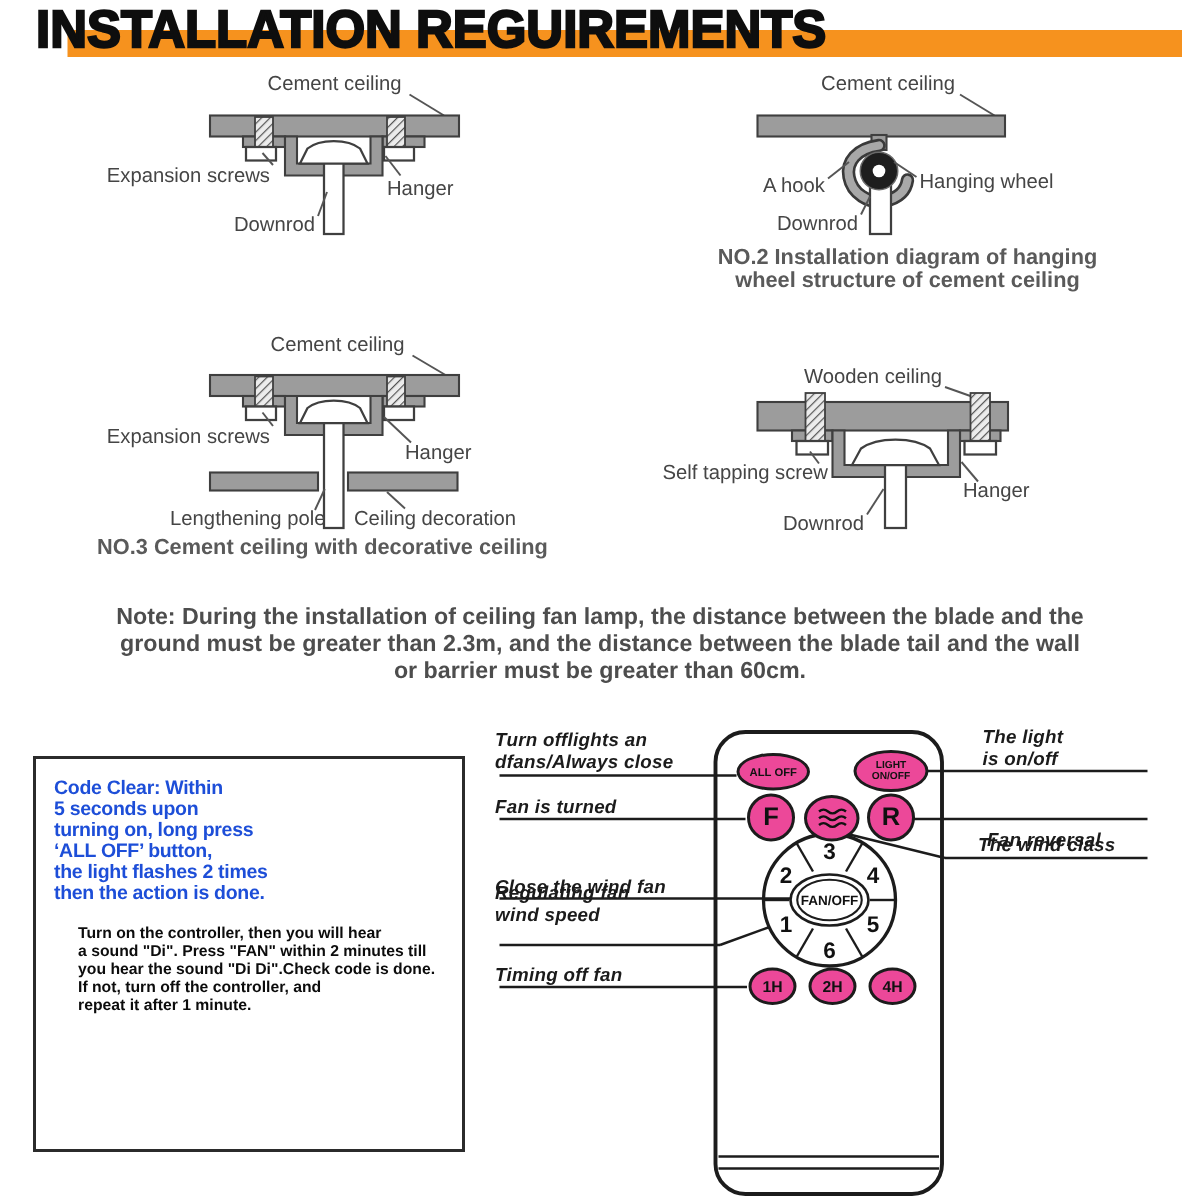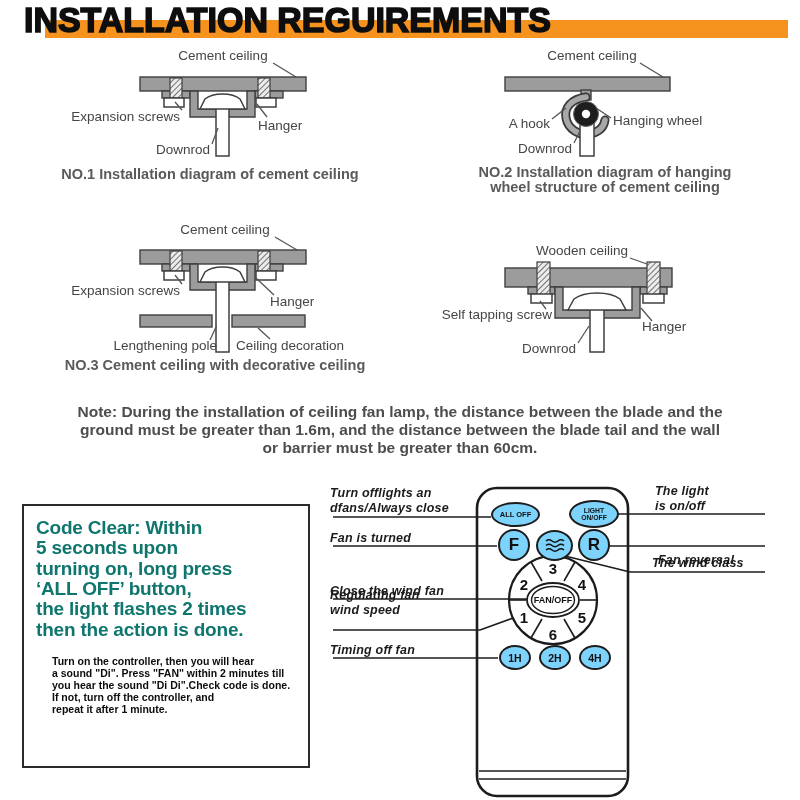--- a/index.html
+++ b/index.html
@@ -19,31 +19,31 @@
   .screw{fill:url(#hatch);stroke:#3f3f3f;stroke-width:1.2;}
   .leader{stroke:#555;stroke-width:1.3;fill:none;}
   .caption{position:absolute;text-align:center;font-weight:700;font-size:14.5px;
       color:#5a5a5a;line-height:1.05;white-space:pre-line;}
   
   #note{position:absolute;left:10px;top:403px;width:780px;text-align:center;
       font-size:15.5px;font-weight:700;color:#4d4d4d;line-height:1.15;white-space:pre-line;}
   
   #info-box{position:absolute;left:22px;top:504px;width:262px;height:236px;
       border:2.5px solid #2b2b2b;padding:12px 10px 12px 12px;background:#fff;}
-  #info-heading{font-size:19px;font-weight:800;color:#0f766e;line-height:1.07;
+  #info-heading{font-size:13px;font-weight:800;color:#1d4ed8;line-height:1.07;
       white-space:pre-line;letter-spacing:-.2px;}
   #info-warning{margin-top:13px;font-size:10.8px;font-weight:800;color:#0c0c0c;
       line-height:1.16;white-space:pre-line;}
   #info-instructions{margin-top:16px;font-size:10.5px;font-weight:700;color:#0c0c0c;
       line-height:1.14;white-space:pre-line;margin-left:16px;}
   
   #remote-lines{position:absolute;left:0;top:480px;}
   .rline{stroke:#1c1c1c;stroke-width:1.6;fill:none;}
   .rshape{stroke:#1c1c1c;fill:#fff;}
-  .rbtn{position:absolute;border:2px solid #1c1c1c;border-radius:50%;background:#7dd3fc;
+  .rbtn{position:absolute;border:2px solid #1c1c1c;border-radius:50%;background:#ec4899;
       display:flex;align-items:center;justify-content:center;
       font-weight:700;color:#111;text-align:center;}
   .num{position:absolute;transform:translate(-50%,-50%);font-size:15px;font-weight:700;color:#111;}
   .rlabel{position:absolute;font-style:italic;font-weight:700;font-size:12.5px;
       color:#1b1b1b;line-height:1.18;white-space:pre-line;letter-spacing:.2px;}
   .rlabel.right-align{text-align:left;}
   .rlabel.center-align{text-align:left;}
 </style>
 </head>
 <body>
@@ -75,21 +75,20 @@
     <rect class="whitep" x="186" y="58" width="13" height="51"></rect>
     <path class="whitep" d="M170,62 L175,52 Q181,47 192.5,47 Q204,47 210,52 L215,62 Z"></path>
     <line class="leader" x1="152" y1="63" x2="145" y2="55"></line>
     <line class="leader" x1="227" y1="57" x2="237" y2="70"></line>
     <line class="leader" x1="182" y1="97" x2="188" y2="81"></line>
     <text x="193" y="13" text-anchor="middle">Cement ceiling</text>
     <text x="150" y="74" text-anchor="end">Expansion screws</text>
     <text x="228" y="83">Hanger</text>
     <text x="180" y="107" text-anchor="end">Downrod</text>
   </svg>
-  <div class="caption" style="left:30px;top:167px;width:360px">NO.1 Installation diagram of cement ceiling</div>
 
   <svg class="diag" style="left:420px;top:47px" width="370" height="118" viewBox="0 0 370 118">
     <line class="leader" x1="220" y1="16" x2="243" y2="30"></line>
     <rect class="gray" x="85" y="30" width="165" height="14"></rect>
     <rect class="gray" x="161" y="43" width="10" height="10"></rect>
     <path d="M166,50 C151,52 144,61 146,71 C148,82 159,89 170,87 C179,85 184,80 185,73" fill="none" stroke="#3a3a3a" stroke-width="9" stroke-linecap="round"></path>
     <path d="M166,50 C151,52 144,61 146,71 C148,82 159,89 170,87 C179,85 184,80 185,73" fill="none" stroke="#a8a8a8" stroke-width="5.5" stroke-linecap="round"></path>
     <rect class="whitep" x="160" y="70" width="14" height="39"></rect>
     <circle cx="166" cy="67" r="12.5" fill="#1e1e1e" stroke="#6a6a6a" stroke-width="1"></circle>
     <circle cx="166" cy="67" r="4.2" fill="#ffffff"></circle>
@@ -145,21 +144,21 @@
     <line class="leader" x1="146" y1="91" x2="140" y2="83"></line>
     <line class="leader" x1="241" y1="90" x2="252" y2="103"></line>
     <line class="leader" x1="178" y1="125" x2="189" y2="108"></line>
     <text x="182" y="37" text-anchor="middle">Wooden ceiling</text>
     <text x="152" y="101" text-anchor="end">Self tapping screw</text>
     <text x="242" y="113">Hanger</text>
     <text x="176" y="135" text-anchor="end">Downrod</text>
   </svg>
 
   <div id="note">Note: During the installation of ceiling fan lamp, the distance between the blade and the
-ground must be greater than 1.6m, and the distance between the blade tail and the wall
+ground must be greater than 2.3m, and the distance between the blade tail and the wall
 or barrier must be greater than 60cm.</div>
 
   <div id="info-box">
     <div id="info-heading">Code Clear: Within
  5 seconds upon
  turning on, long press
 ‘ALL OFF’ button,
 the light flashes 2 times
 then the action is done.</div>
     <div id="info-instructions">Turn on the controller, then you will hear

